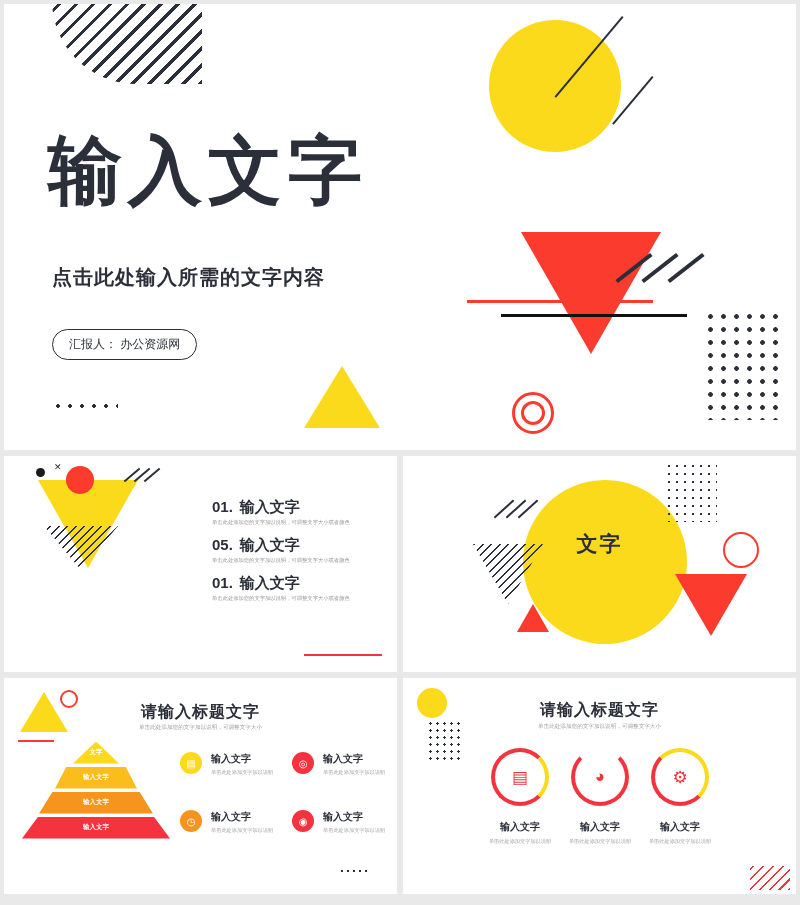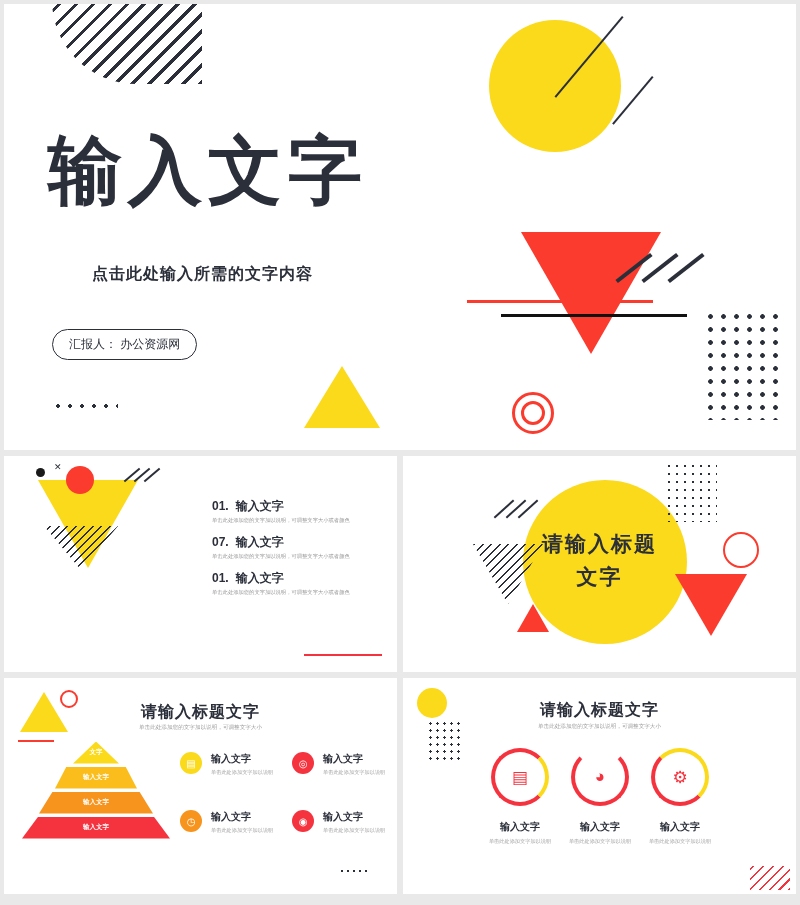--- a/index.html
+++ b/index.html
@@ -21,21 +21,21 @@
   .line { position: absolute; }
 
   
   .hero-title {
     position: absolute; left: 44px; top: 130px;
     font-size: 74px; font-weight: bold; color: #2b2f3a;
     letter-spacing: 6px; line-height: 1;
   }
   .hero-sub {
     position: absolute; left: 48px; top: 260px;
-    font-size: 16px; font-weight: bold; color: #2b2f3a; letter-spacing: 1px; margin-left: 40px;
+    font-size: 20px; font-weight: bold; color: #2b2f3a; letter-spacing: 1px;
   }
   .hero-pill {
     position: absolute; left: 48px; top: 325px;
     border: 1.6px solid #2b2f3a; border-radius: 16px;
     padding: 6px 16px; font-size: 12px; color: #2b2f3a; white-space: nowrap;
   }
   .hatch-tl {
     position: absolute; left: 48px; top: -4px; width: 150px; height: 84px;
     background: repeating-linear-gradient(-45deg, #2b2f3a 0 3px, transparent 3px 12px);
     border-radius: 0 0 0 120px;
@@ -51,21 +51,21 @@
     background-size: 13px 13px;
   }
 
   
   .cat-title {
     position: absolute; left: 98px; top: 78px;
     font-size: 30px; font-weight: bold; color: #2b2f3a; letter-spacing: 10px;
   }
   .toc { position: absolute; left: 208px; top: 42px; width: 170px; }
   .toc-item { margin-bottom: 9px; }
-  .toc-head { font-size: 12px; font-weight: bold; color: #2b2f3a; }
+  .toc-head { font-size: 15px; font-weight: bold; color: #2b2f3a; }
   .toc-head .num { color: #2b2f3a; margin-right: 7px; }
   .toc-desc { font-size: 5.3px; color: #9a9a9a; line-height: 1.5; margin-top: 2px; }
   .toc-rule { position: absolute; left: 300px; top: 198px; width: 78px; height: 2px; background: #f5333f; }
 
   
   .s3-title {
     position: absolute; left: 0; top: 72px; width: 393px; text-align: center;
     font-size: 21px; font-weight: bold; color: #2b2f3a; line-height: 1.55; letter-spacing: 2px;
   }
 
@@ -152,21 +152,21 @@
       <div class="line" style="left:128px; top:18px; width:20px; height:2px; background:#2b2f3a; transform:rotate(-40deg);"></div>
       <div class="line" style="left:138px; top:18px; width:20px; height:2px; background:#2b2f3a; transform:rotate(-40deg);"></div>
 
 
       <div class="toc">
         <div class="toc-item">
           <div class="toc-head"><span class="num">01.</span><span>输入文字</span></div>
           <div class="toc-desc">单击此处添加您的文字加以说明，可调整文字大小或者颜色</div>
         </div>
         <div class="toc-item">
-          <div class="toc-head"><span class="num">07.</span><span>输入文字</span></div>
+          <div class="toc-head"><span class="num">05.</span><span>输入文字</span></div>
           <div class="toc-desc">单击此处添加您的文字加以说明，可调整文字大小或者颜色</div>
         </div>
         <div class="toc-item">
           <div class="toc-head"><span class="num">01.</span><span>输入文字</span></div>
           <div class="toc-desc">单击此处添加您的文字加以说明，可调整文字大小或者颜色</div>
         </div>
       </div>
       <div class="toc-rule"></div>
     </div>
 
@@ -183,21 +183,20 @@
 
       <div style="position:absolute; left:262px; top:6px; width:52px; height:60px;
                   background-image:radial-gradient(#2b2f3a 1.3px, transparent 1.4px); background-size:8px 8px;"></div>
 
       <div class="circle" style="left:320px; top:76px; width:36px; height:36px; border:2.5px solid #fa3b2e;"></div>
 
       <div class="tri" style="left:272px; top:118px; border-left:36px solid transparent; border-right:36px solid transparent; border-top:62px solid #fa3b2e;"></div>
       <div class="tri" style="left:114px; top:148px; border-left:16px solid transparent; border-right:16px solid transparent; border-bottom:28px solid #fa3b2e;"></div>
 
       <div class="s3-title">
-        <div>请输入标题</div>
         <div>文字</div>
       </div>
     </div>
   </div>
 
   <div class="row">
 
     <div class="slide slide-half">
       <div class="tri" style="left:16px; top:14px; border-left:24px solid transparent; border-right:24px solid transparent; border-bottom:40px solid #fada1b;"></div>
       <div class="circle" style="left:56px; top:12px; width:18px; height:18px; border:2px solid #fa3b2e;"></div>

